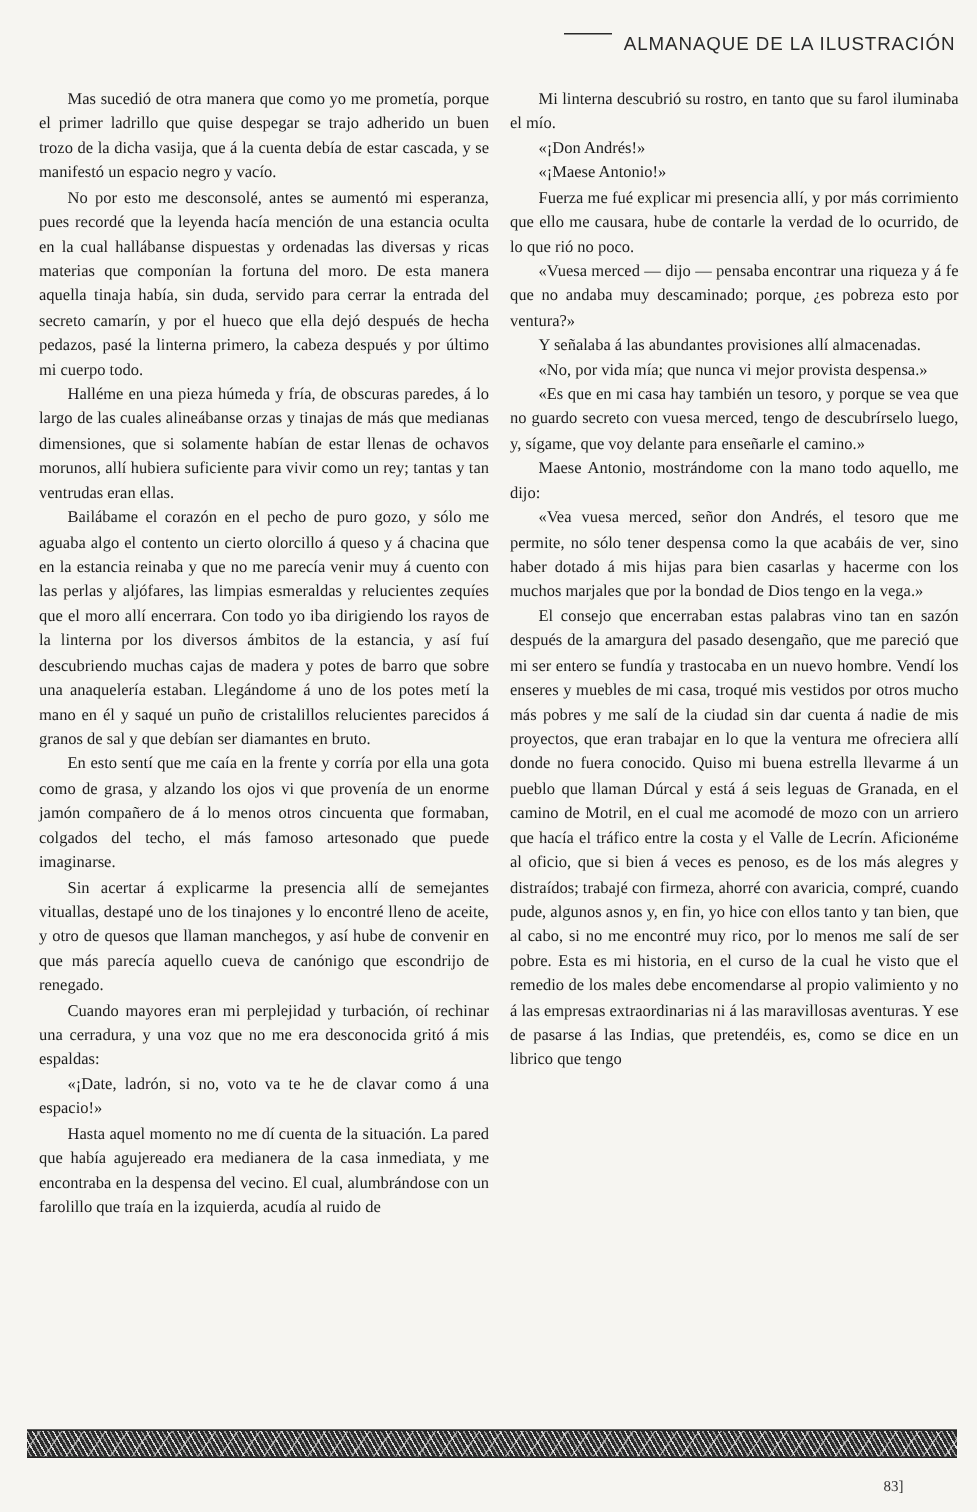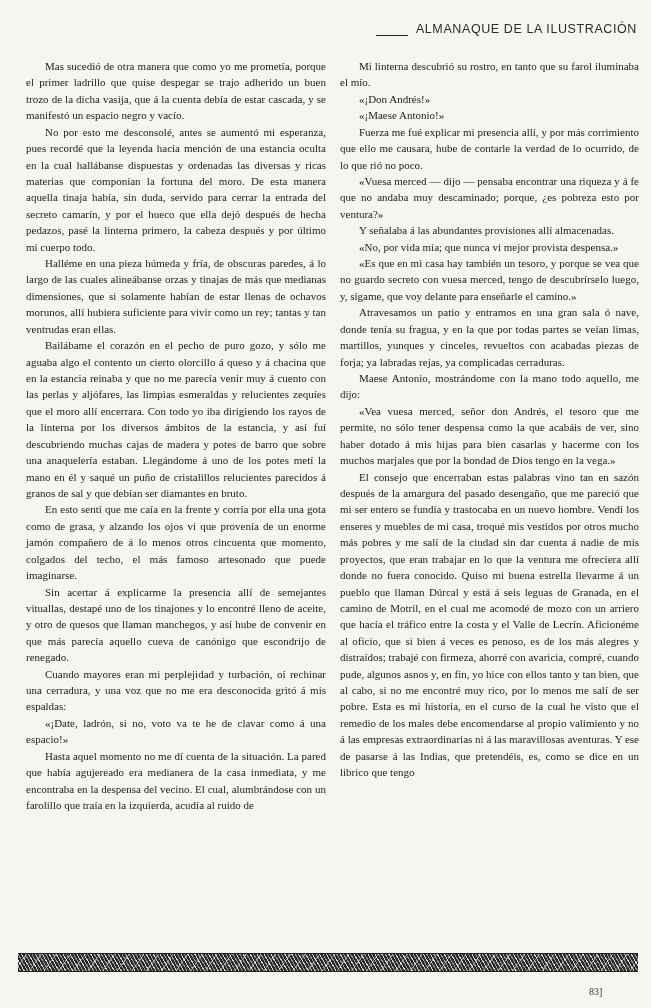--- a/index.html
+++ b/index.html
@@ -5,21 +5,21 @@
   html, body { margin:0; padding:0; }
   body {
     width:651px; height:1008px; overflow:hidden;
     background:#f6f5f1;
     font-family:"Liberation Serif", "DejaVu Serif", serif;
     color:#1c1c1c;
     position:relative;
   }
   .header {
     position:absolute; top:22px; right:14px;
-    display:flex; align-items:flex-end; gap:8px;
+    display:flex; align-items:flex-start; gap:8px;
     font-family:"Liberation Sans", "DejaVu Sans", sans-serif;
     font-size:12.5px; letter-spacing:0.6px; color:#2a2a2a;
     font-weight:normal;
   }
   .header .rule { display:inline-block; width:32px; height:1.4px; background:#2a2a2a; }
   .col {
     position:absolute; top:58px;
     font-size:11px; line-height:16.42px;
     text-align:justify;
   }
@@ -50,37 +50,36 @@
 <div class="header">
   <span class="rule"></span>
   <span>ALMANAQUE DE LA ILUSTRACIÓN</span>
 </div>
 
 <div class="col left">
   <p>Mas sucedió de otra manera que como yo me prometía, porque el primer ladrillo que quise despegar se trajo adherido un buen trozo de la dicha vasija, que á la cuenta debía de estar cascada, y se manifestó un espacio negro y vacío.</p>
   <p>No por esto me desconsolé, antes se aumentó mi esperanza, pues recordé que la leyenda hacía mención de una estancia oculta en la cual hallábanse dispuestas y ordenadas las diversas y ricas materias que componían la fortuna del moro. De esta manera aquella tinaja había, sin duda, servido para cerrar la entrada del secreto camarín, y por el hueco que ella dejó después de hecha pedazos, pasé la linterna primero, la cabeza después y por último mi cuerpo todo.</p>
   <p>Halléme en una pieza húmeda y fría, de obscuras paredes, á lo largo de las cuales alineábanse orzas y tinajas de más que medianas dimensiones, que si solamente habían de estar llenas de ochavos morunos, allí hubiera suficiente para vivir como un rey; tantas y tan ventrudas eran ellas.</p>
   <p>Bailábame el corazón en el pecho de puro gozo, y sólo me aguaba algo el contento un cierto olorcillo á queso y á chacina que en la estancia reinaba y que no me parecía venir muy á cuento con las perlas y aljófares, las limpias esmeraldas y relucientes zequíes que el moro allí encerrara. Con todo yo iba dirigiendo los rayos de la linterna por los diversos ámbitos de la estancia, y así fuí descubriendo muchas cajas de madera y potes de barro que sobre una anaquelería estaban. Llegándome á uno de los potes metí la mano en él y saqué un puño de cristalillos relucientes parecidos á granos de sal y que debían ser diamantes en bruto.</p>
-  <p>En esto sentí que me caía en la frente y corría por ella una gota como de grasa, y alzando los ojos vi que provenía de un enorme jamón compañero de á lo menos otros cincuenta que momento, colgados del techo, el más famoso artesonado que puede imaginarse.</p>
+  <p>En esto sentí que me caía en la frente y corría por ella una gota como de grasa, y alzando los ojos vi que provenía de un enorme jamón compañero de á lo menos otros cincuenta que formaban, colgados del techo, el más famoso artesonado que puede imaginarse.</p>
   <p>Sin acertar á explicarme la presencia allí de semejantes vituallas, destapé uno de los tinajones y lo encontré lleno de aceite, y otro de quesos que llaman manchegos, y así hube de convenir en que más parecía aquello cueva de canónigo que escondrijo de renegado.</p>
   <p>Cuando mayores eran mi perplejidad y turbación, oí rechinar una cerradura, y una voz que no me era desconocida gritó á mis espaldas:</p>
   <p>«¡Date, ladrón, si no, voto va te he de clavar como á una espacio!»</p>
   <p>Hasta aquel momento no me dí cuenta de la situación. La pared que había agujereado era medianera de la casa inmediata, y me encontraba en la despensa del vecino. El cual, alumbrándose con un farolillo que traía en la izquierda, acudía al ruido de</p>
 </div>
 
 <div class="col right">
   <p>Mi linterna descubrió su rostro, en tanto que su farol iluminaba el mío.</p>
   <p>«¡Don Andrés!»</p>
   <p>«¡Maese Antonio!»</p>
   <p>Fuerza me fué explicar mi presencia allí, y por más corrimiento que ello me causara, hube de contarle la verdad de lo ocurrido, de lo que rió no poco.</p>
   <p>«Vuesa merced — dijo — pensaba encontrar una riqueza y á fe que no andaba muy descaminado; porque, ¿es pobreza esto por ventura?»</p>
   <p>Y señalaba á las abundantes provisiones allí almacenadas.</p>
   <p>«No, por vida mía; que nunca vi mejor provista despensa.»</p>
   <p>«Es que en mi casa hay también un tesoro, y porque se vea que no guardo secreto con vuesa merced, tengo de descubrírselo luego, y, sígame, que voy delante para enseñarle el camino.»</p>
-  <p>Atravesamos un patio y entramos en una gran sala ó nave, donde tenía su fragua, y en la que por todas partes se veían limas, martillos, yunques y cinceles, revueltos con acabadas piezas de forja; ya labradas rejas, ya complicadas cerraduras.</p>
   <p>Maese Antonio, mostrándome con la mano todo aquello, me dijo:</p>
   <p>«Vea vuesa merced, señor don Andrés, el tesoro que me permite, no sólo tener despensa como la que acabáis de ver, sino haber dotado á mis hijas para bien casarlas y hacerme con los muchos marjales que por la bondad de Dios tengo en la vega.»</p>
   <p>El consejo que encerraban estas palabras vino tan en sazón después de la amargura del pasado desengaño, que me pareció que mi ser entero se fundía y trastocaba en un nuevo hombre. Vendí los enseres y muebles de mi casa, troqué mis vestidos por otros mucho más pobres y me salí de la ciudad sin dar cuenta á nadie de mis proyectos, que eran trabajar en lo que la ventura me ofreciera allí donde no fuera conocido. Quiso mi buena estrella llevarme á un pueblo que llaman Dúrcal y está á seis leguas de Granada, en el camino de Motril, en el cual me acomodé de mozo con un arriero que hacía el tráfico entre la costa y el Valle de Lecrín. Aficionéme al oficio, que si bien á veces es penoso, es de los más alegres y distraídos; trabajé con firmeza, ahorré con avaricia, compré, cuando pude, algunos asnos y, en fin, yo hice con ellos tanto y tan bien, que al cabo, si no me encontré muy rico, por lo menos me salí de ser pobre. Esta es mi historia, en el curso de la cual he visto que el remedio de los males debe encomendarse al propio valimiento y no á las empresas extraordinarias ni á las maravillosas aventuras. Y ese de pasarse á las Indias, que pretendéis, es, como se dice en un librico que tengo</p>
 </div>
 
 <div class="band"></div>
 
 <div class="pagenum">83]</div>
 
 </body></html>

